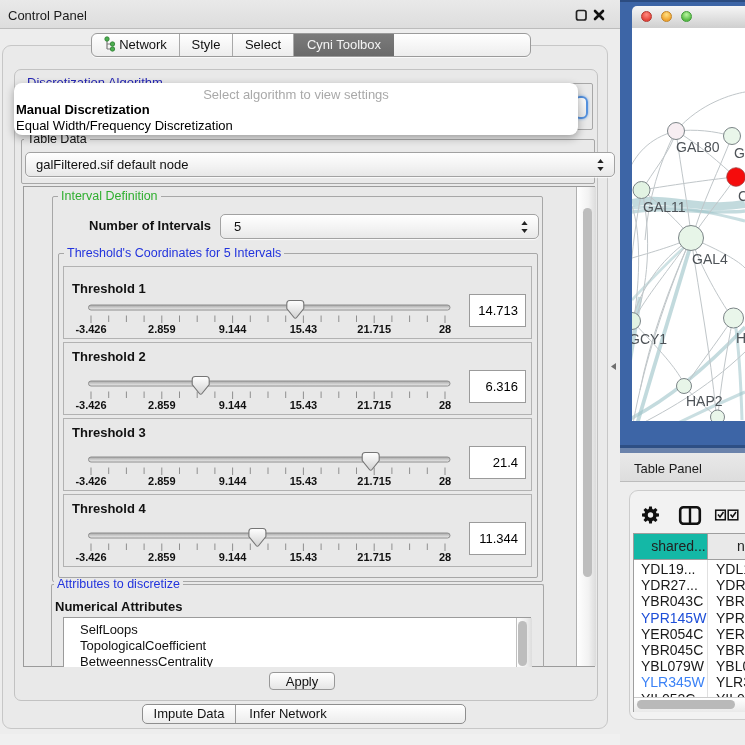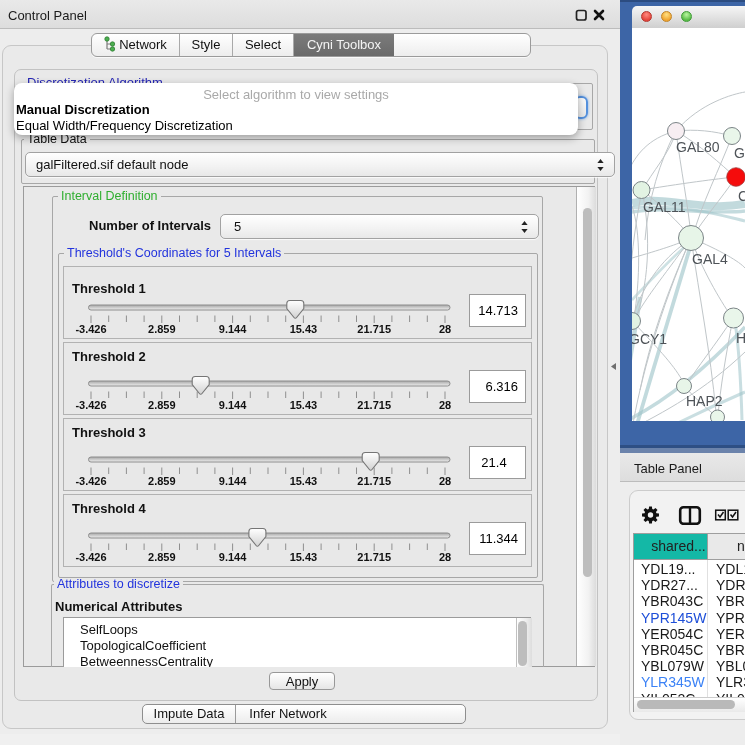--- a/index.html
+++ b/index.html
@@ -192,21 +192,21 @@
       <line x1="363.3" y1="24.5" x2="363.3" y2="31" stroke="#8f8f8f" stroke-width="1"></line>
       <line x1="381.0" y1="24.5" x2="381.0" y2="32" stroke="#8f8f8f" stroke-width="1"></line>
       <text x="27.0" y="41.5" font-size="11" font-weight="bold" text-anchor="middle" fill="#111">-3.426</text>
       <text x="97.8" y="41.5" font-size="11" font-weight="bold" text-anchor="middle" fill="#111">2.859</text>
       <text x="168.6" y="41.5" font-size="11" font-weight="bold" text-anchor="middle" fill="#111">9.144</text>
       <text x="239.4" y="41.5" font-size="11" font-weight="bold" text-anchor="middle" fill="#111">15.43</text>
       <text x="310.2" y="41.5" font-size="11" font-weight="bold" text-anchor="middle" fill="#111">21.715</text>
       <text x="381.0" y="41.5" font-size="11" font-weight="bold" text-anchor="middle" fill="#111">28</text>
       <path d="M 298.2 12.5 Q 298.2 9.5 301.2 9.5 L 312.2 9.5 Q 315.2 9.5 315.2 12.5 L 315.2 17.5 L 308.0 26.5 Q 306.7 28.1 305.4 26.5 L 298.2 17.5 Z" fill="url(#thm3)" stroke="#757575" stroke-width="1.1"></path>
     </svg>
-    <div class="abs" style="left:405px;top:27px;width:48px;height:31px;background:#fff;border:1px solid #9b9b9b;font-size:13px;line-height:31px;text-align:center;padding-right:7px;">21.4</div>
+    <div class="abs" style="left:405px;top:27px;width:48px;height:31px;background:#fff;border:1px solid #9b9b9b;font-size:13px;line-height:31px;text-align:right;padding-right:7px;">21.4</div>
   </div>
 <div class="abs" style="left:63px;top:494px;width:467px;height:71px;background:#e8e8e8;border:1px solid #b2b2b2;">
     <div class="abs b13" style="left:8px;top:6px;">Threshold 4</div>
     <svg class="abs" style="left:0;top:24px;" width="467" height="46" viewBox="0 0 467 46">
       <defs>
         <linearGradient id="thm4" x1="0" y1="0" x2="0" y2="1">
           <stop offset="0" stop-color="#ffffff"></stop>
           <stop offset="1" stop-color="#d2d2d2"></stop>
         </linearGradient>
       </defs>

